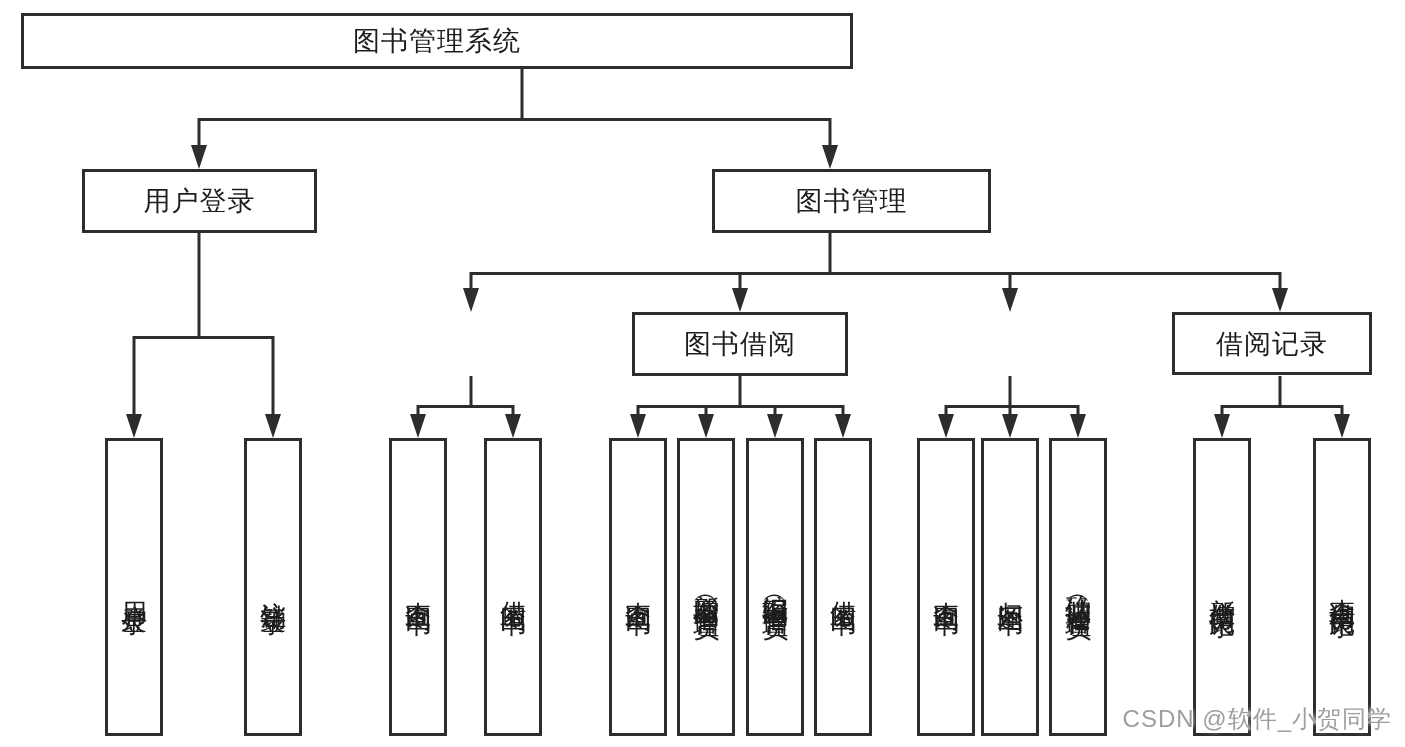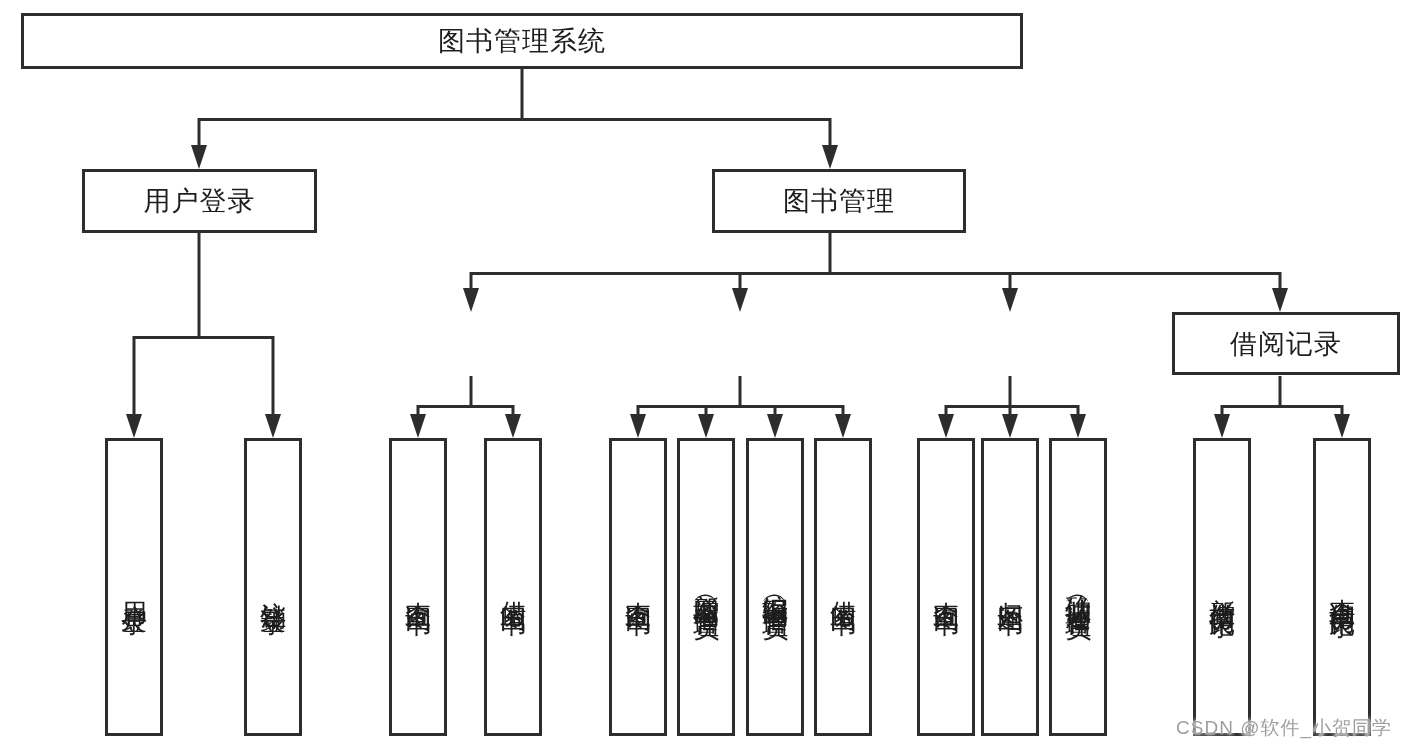--- a/index.html
+++ b/index.html
@@ -29,22 +29,22 @@
   .node.v{
     top:438px;width:58px;height:298px;
     writing-mode:vertical-rl;
     text-orientation:mixed;
     letter-spacing:3px;
     line-height:1.05;
     font-size:26px;
   }
   .watermark{
     position:absolute;
-    right:13px;bottom:6px;
-    font-size:19px;
+    right:13px;bottom:12px;
+    font-size:24px;
     letter-spacing:1px;
     color:var(--watermark,#9e9e9e);
     text-shadow:0 0 2px #fff,0 0 4px #fff,0 0 6px #fff;
     z-index:5;
     white-space:nowrap;
   }
 </style>
 </head>
 <body>
 
@@ -92,26 +92,27 @@
     <path class="arr" d="M698 414 H714 L706 438 Z"></path>
     <path class="arr" d="M767 414 H783 L775 438 Z"></path>
     <path class="arr" d="M835 414 H851 L843 438 Z"></path>
     <path class="arr" d="M938 414 H954 L946 438 Z"></path>
     <path class="arr" d="M1002 414 H1018 L1010 438 Z"></path>
     <path class="arr" d="M1070 414 H1086 L1078 438 Z"></path>
     <path class="arr" d="M1214 414 H1230 L1222 438 Z"></path>
     <path class="arr" d="M1334 414 H1350 L1342 438 Z"></path>
   </svg>
 
-  <div class="node h" style="left:21px;top:13px;width:1002px;height:56px">图书管理系统</div>
+  <div class="node h" style="left:21px;top:13px;width:832px;height:56px">图书管理系统</div>
 
   <div class="node h" style="left:82px;top:169px;width:235px;height:64px">用户登录</div>
-  <div class="node h" style="left:712px;top:169px;width:254px;height:64px">图书管理</div>
+  <div class="node h" style="left:712px;top:169px;width:279px;height:64px">图书管理</div>
 
-  <div class="node h" style="left:1172px;top:312px;width:228px;height:63px">借阅记录</div>
+  <div class="node h" style="left:632px;top:312px;width:216px;height:64px">图书借阅</div>
+  <div class="node h" style="left:1172px;top:312px;width:200px;height:63px">借阅记录</div>
 
   <div class="node v" style="left:105px">用户登录</div>
   <div class="node v" style="left:244px">注销登录</div>
 
   <div class="node v" style="left:389px">查询图书</div>
   <div class="node v" style="left:484px">借阅图书</div>
 
   <div class="node v" style="left:609px">查询图书</div>
   <div class="node v" style="left:677px">新增图书（管理员）</div>
   <div class="node v" style="left:746px">编辑图书（管理员）</div>

